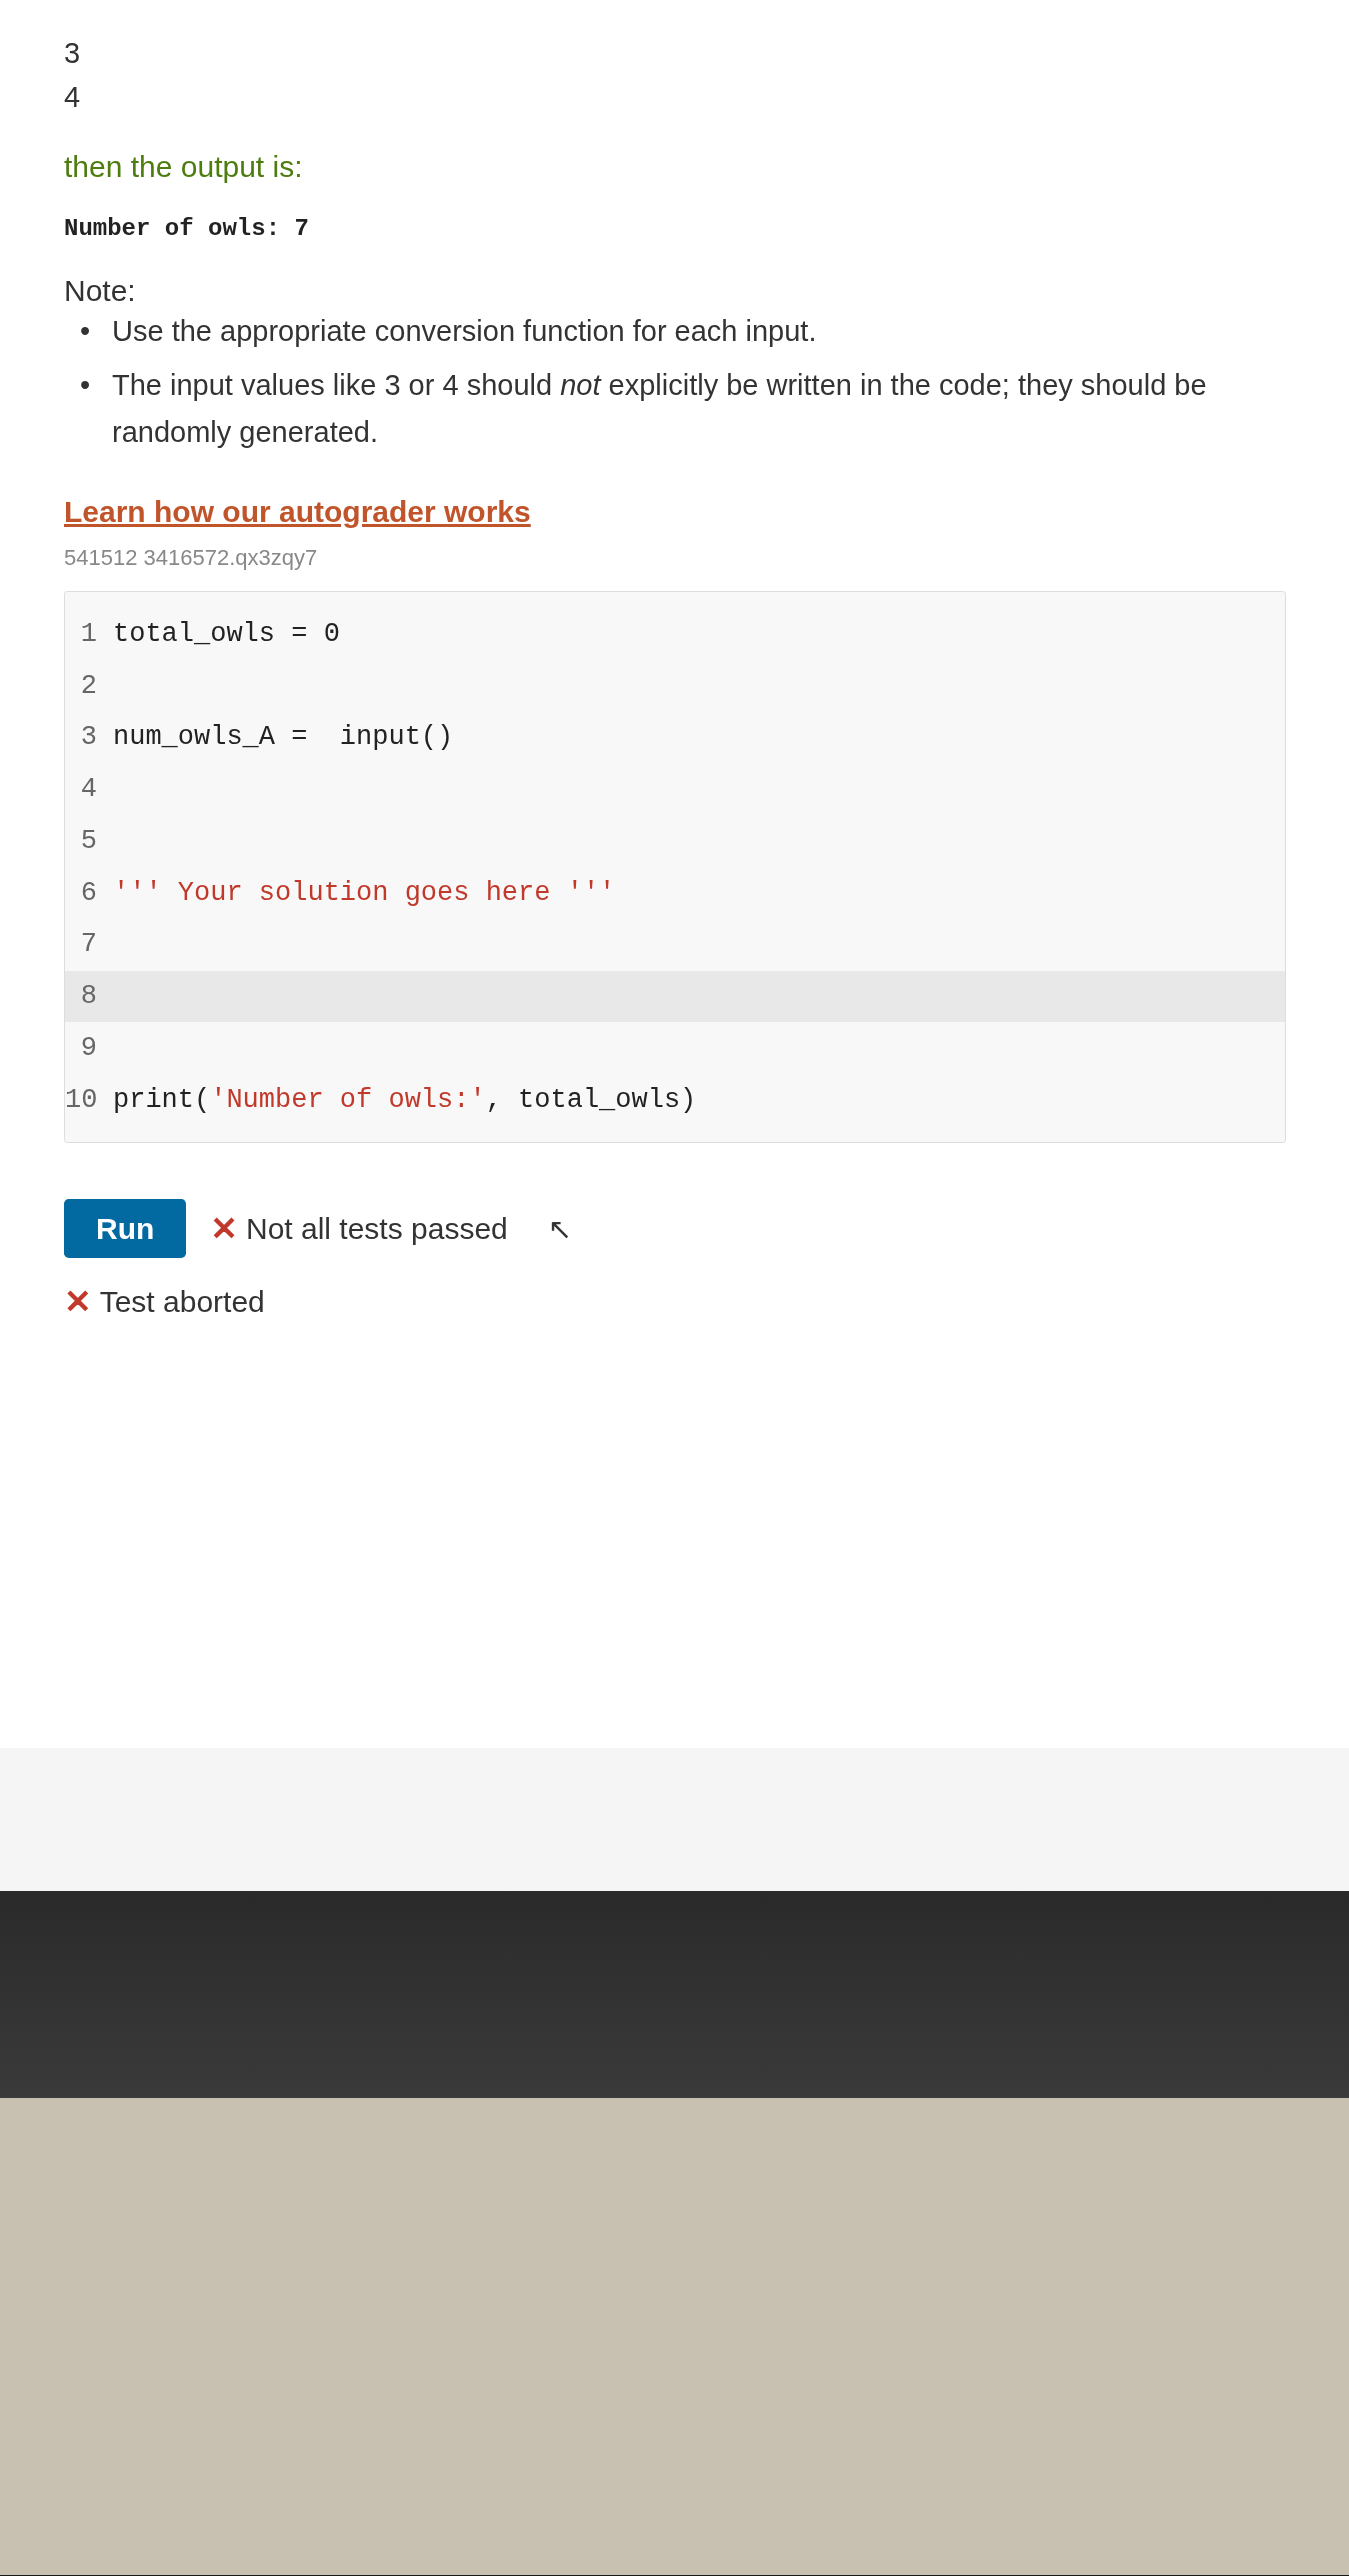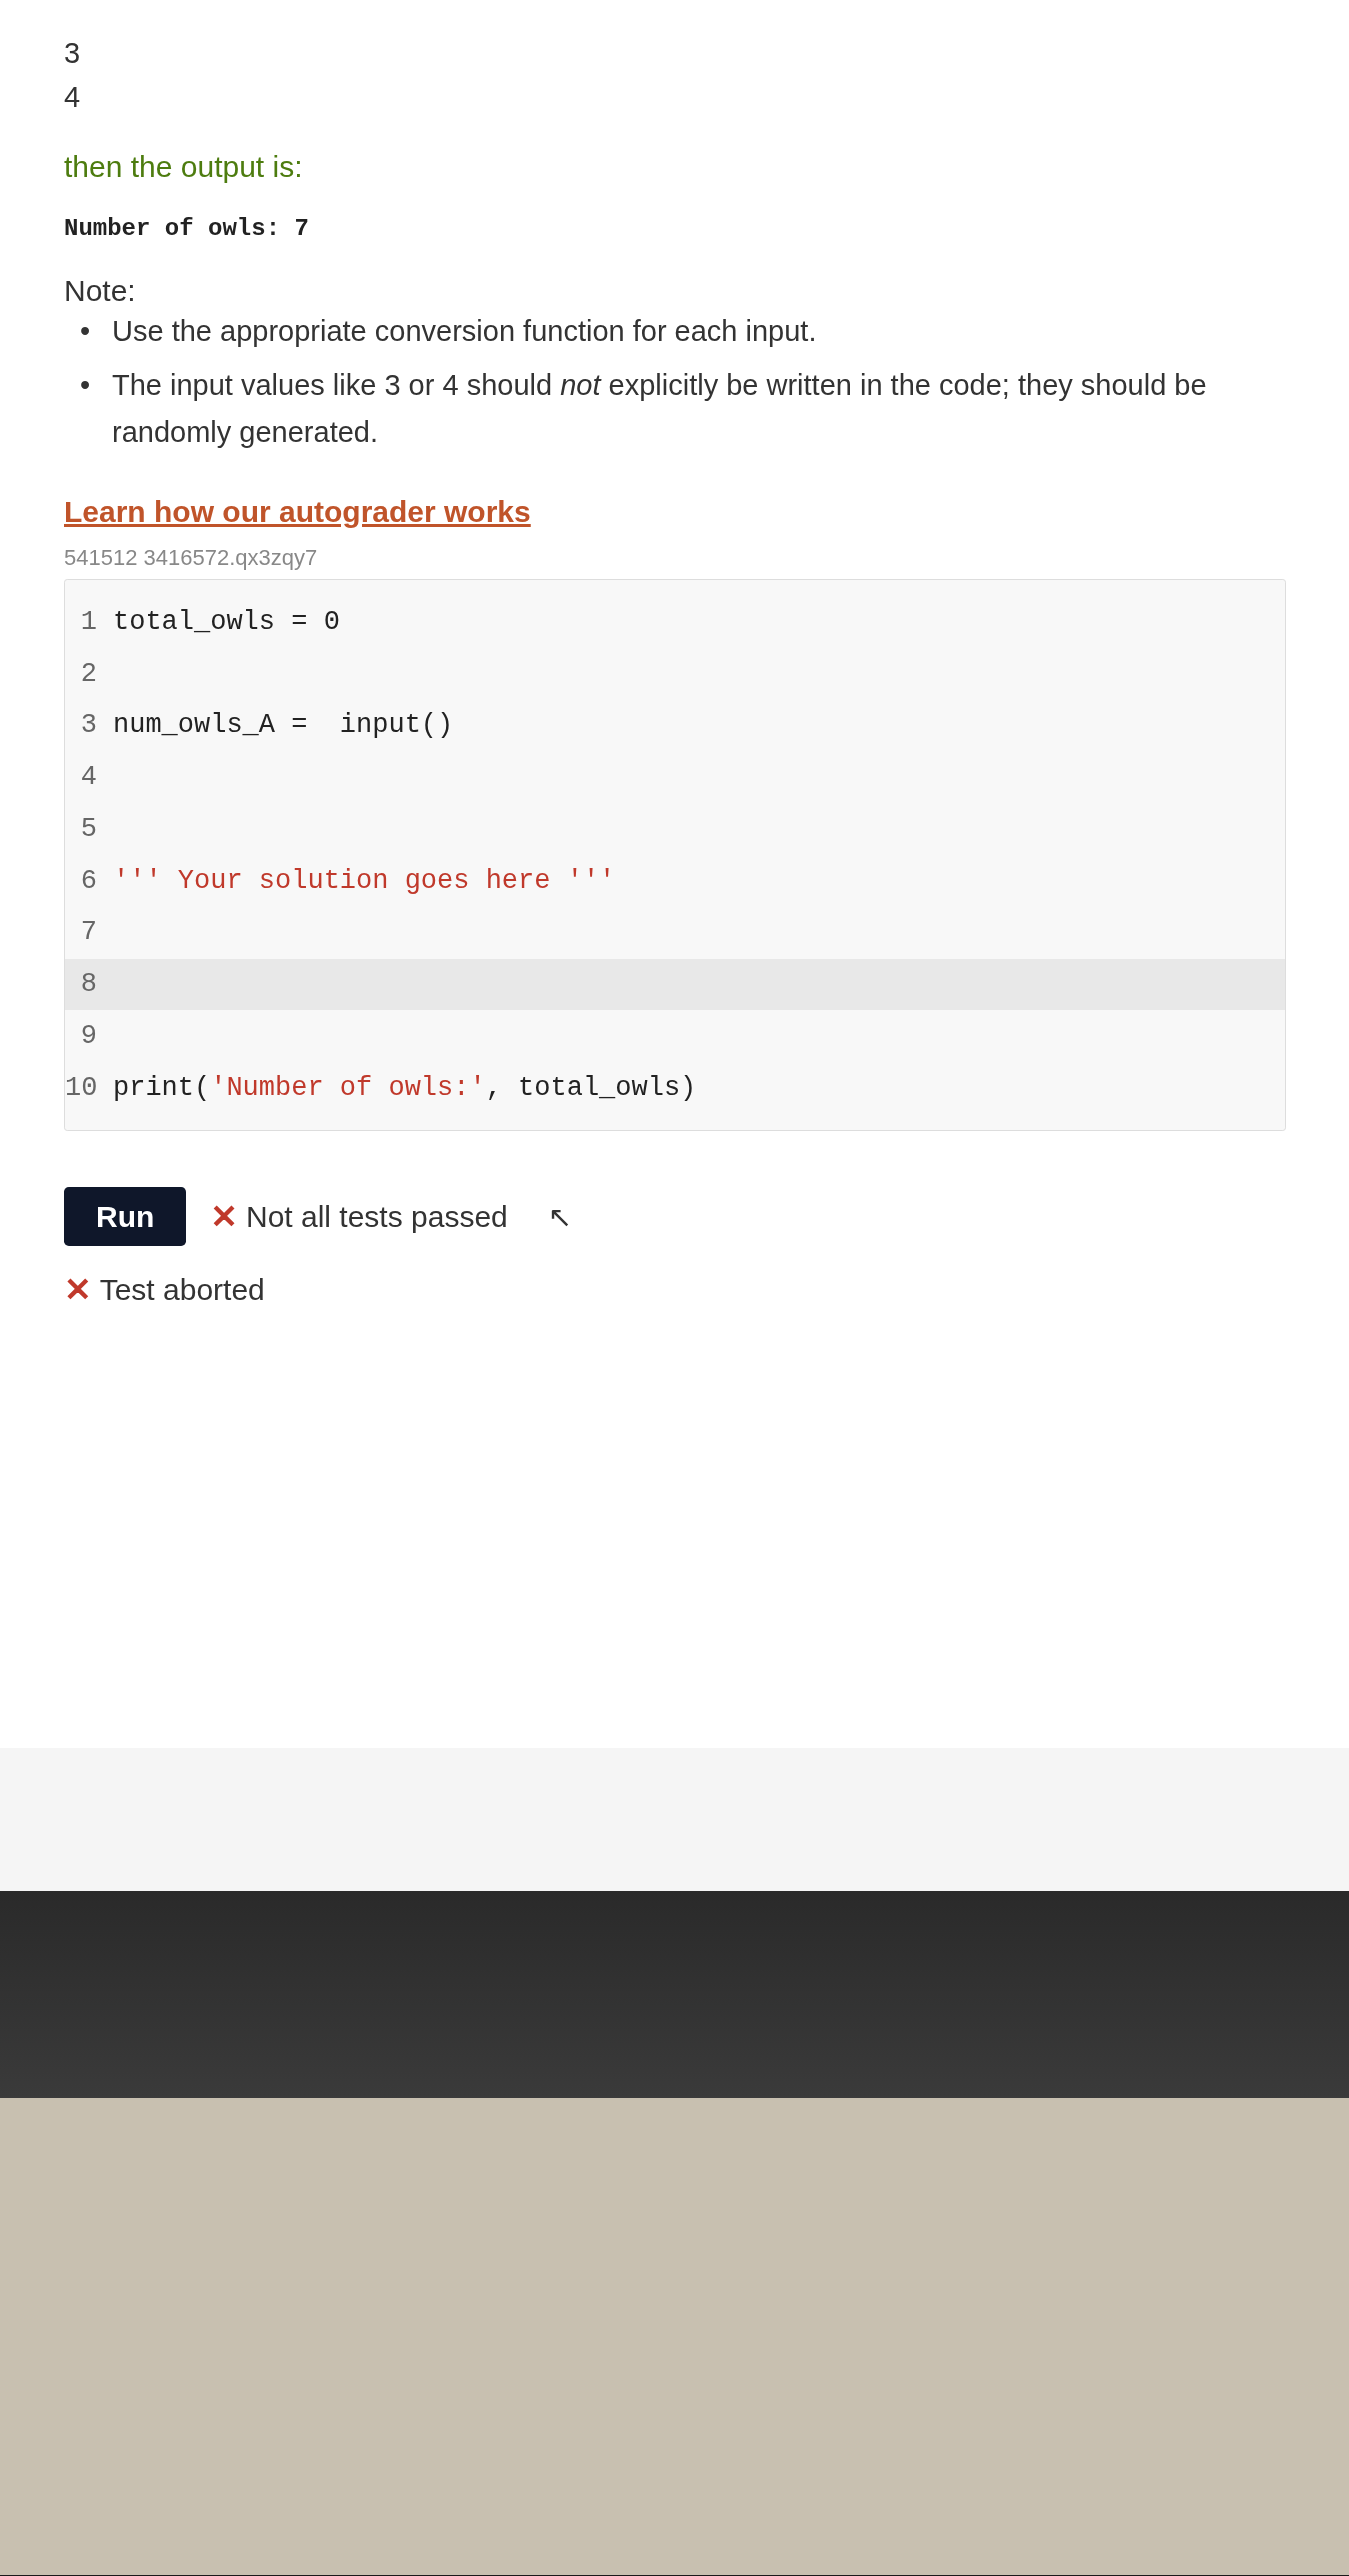--- a/index.html
+++ b/index.html
@@ -94,21 +94,21 @@
       font-size: 30px;
       display: inline-block;
       margin-bottom: 16px;
       cursor: pointer;
       font-weight: bold;
     }
 
     .file-id {
       font-size: 22px;
       color: #888;
-      margin-bottom: 8px;
+      margin-bottom: 20px;
     }
 
     
     .code-editor {
       background: #f8f8f8;
       border: 0.8px solid #ddd;
       border-radius: 3.2px;
       padding: 16px 0;
       margin-bottom: 40px;
       font-family: 'Courier New', Courier, monospace;
@@ -156,21 +156,21 @@
       padding: 16px 0;
     }
 
     .run-row {
       display: flex;
       align-items: center;
       gap: 24px;
     }
 
     .run-button {
-      background: #0f172a;
+      background: #0369a1;
       color: #fff;
       border: none;
       border-radius: 4.8px;
       padding: 12.7px 32px;
       font-size: 30px;
       font-weight: 600;
       cursor: pointer;
     }
 
     .status-text {

